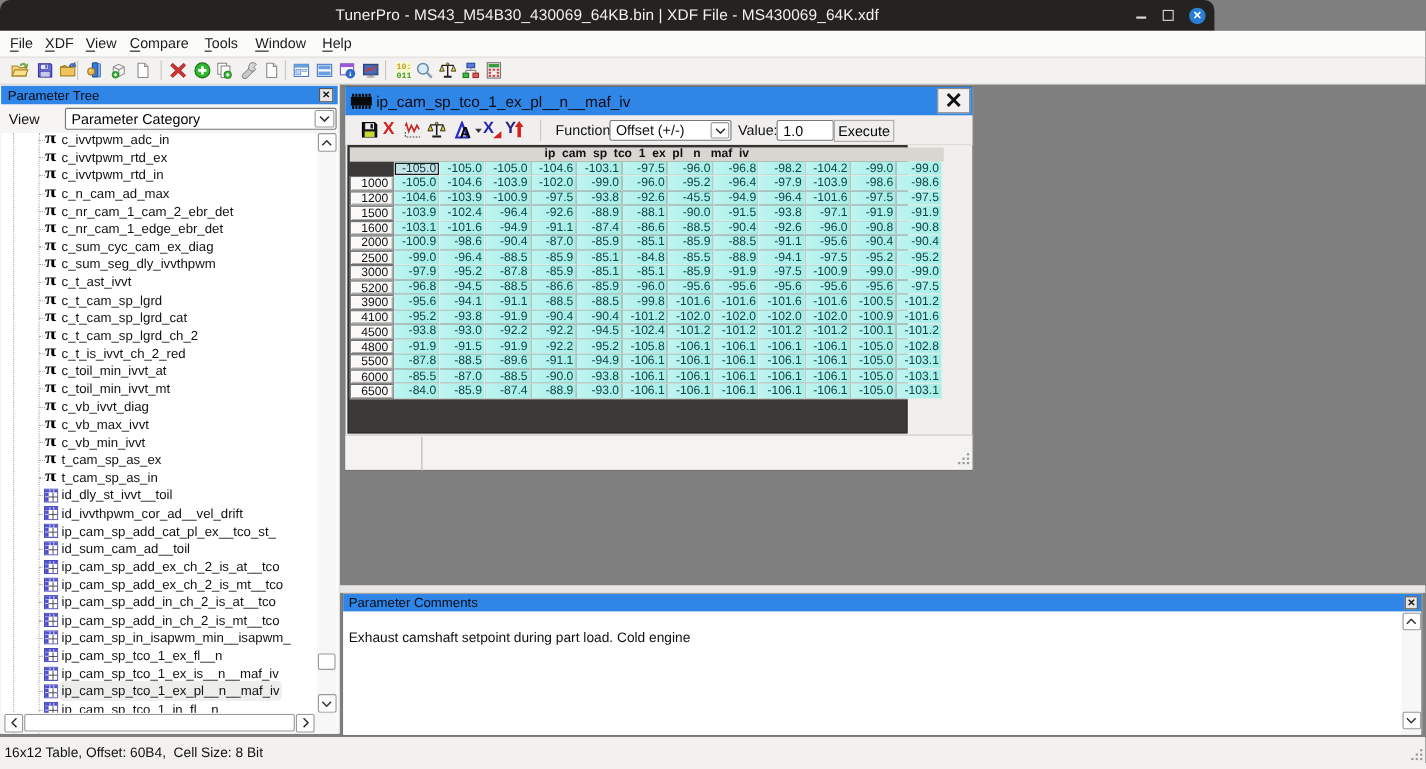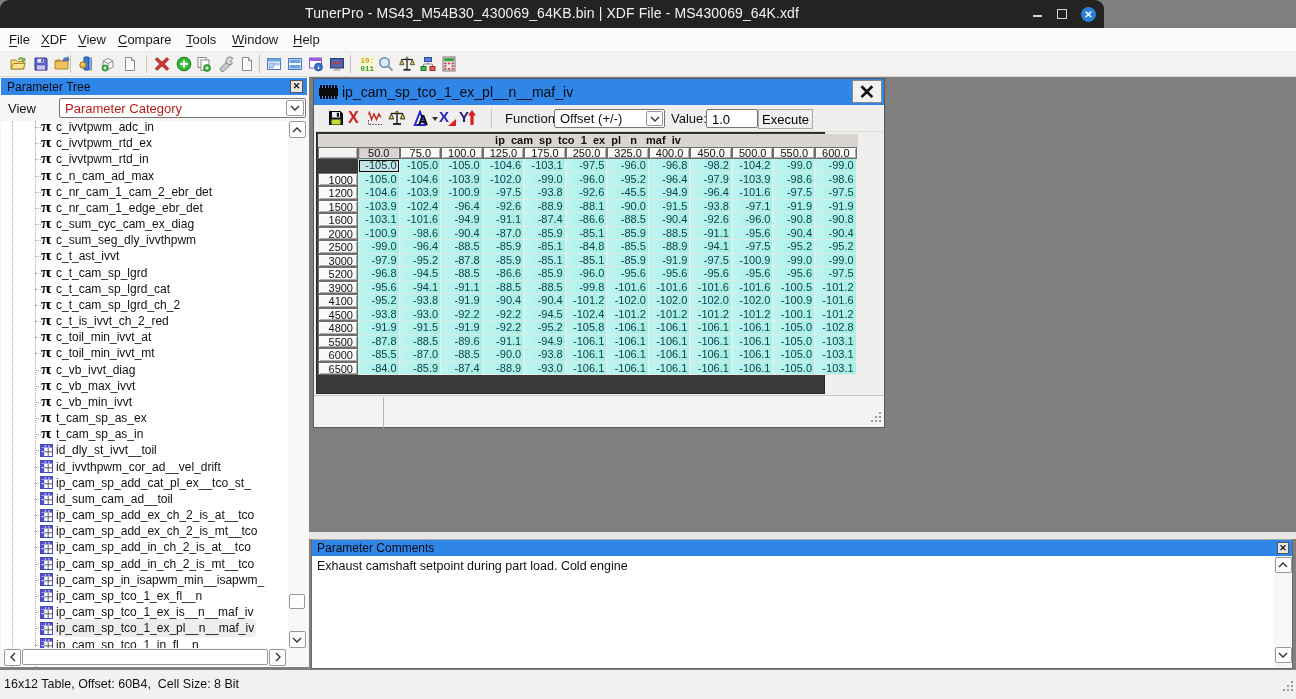--- a/index.html
+++ b/index.html
@@ -27,21 +27,21 @@
 
 
 #leftpanel { position:absolute; left:0; top:77px; width:309px; height:590px; background:#f6f5f4; }
 #pthead { position:absolute; left:1px; top:1px; width:306px; height:17px; background:#2f86e6; color:#0a0a14; font-size:12px; }
 #pthead .t { position:absolute; left:6px; top:2px; }
 #pthead .x { position:absolute; right:4px; top:2px; width:13px; height:13px; background:#e8e6e4; border:1px solid #555;
   font-size:9px; line-height:11px; text-align:center; font-weight:bold; color:#111; }
 #viewrow { position:absolute; left:1px; top:18px; width:306px; height:26px; background:#f6f5f4; }
 #viewrow .vl { position:absolute; left:7px; top:6px; font-size:13px; color:#111; }
 #viewrow .combo { position:absolute; left:58px; top:3px; width:247px; height:20px; background:#fff; border:1px solid #777; border-radius:2px; }
-#viewrow .combo .ct { position:absolute; left:5px; top:2px; font-size:13px; color:#b91c1c; }
+#viewrow .combo .ct { position:absolute; left:5px; top:2px; font-size:13px; color:#000000; }
 #viewrow .combo .ca { position:absolute; right:1px; top:1px; width:18px; height:16px; background:#fdfdfd; border:1px solid #999; border-radius:2px; }
 .chev { position:absolute; left:50%; top:50%; transform:translate(-50%,-50%); }
 
 #treewrap { position:absolute; left:1px; top:44px; width:306px; height:546px; background:#fff; overflow:hidden; }
 #tree { position:absolute; left:0; top:-2px; width:288px; }
 .vline1 { position:absolute; left:11px; top:0; bottom:0; width:0; border-left:1px dotted #aaa; }
 .vline2 { position:absolute; left:34px; top:0; bottom:0; width:0; border-left:1px dotted #aaa; }
 .trow { position:relative; height:16.18px; white-space:nowrap; }
 .trow .dash { position:absolute; left:34px; top:8px; width:6px; border-top:1px dotted #aaa; }
 .trow .pi { position:absolute; left:40px; top:0px; width:13px; font:bold 15px/15px "Liberation Serif"; color:#000;
@@ -104,21 +104,21 @@
 .grip i { position:absolute; width:2px; height:2px; background:#9a9894; }
 
 
 #csplit { position:absolute; left:0px; top:455px; width:987px; height:7px; background:#e8e7e6; }
 #comments { position:absolute; left:2px; top:462px; width:982px; height:130px; background:#fff; border:1px solid #6a6a6a; border-top:1px solid #a8a8a8; }
 #chead { position:absolute; left:0; top:0; width:980px; height:16px; background:#2f86e6; font-size:12px; color:#0a0a14;padding-left:24px; }
 #chead .t { position:absolute; left:5px; top:1px; }
 #chead .x { position:absolute; right:3px; top:2px; width:12px; height:12px; background:#e8e6e4; border:1px solid #555;
   font-size:9px; line-height:10px; text-align:center; font-weight:bold; color:#111; }
 #cbody { position:absolute; left:0; top:16px; width:962px; height:112px; background:#fff; }
-#cbody .txt { position:absolute; left:5px; top:3px; font-size:12.5px; color:#111; }
+#cbody .txt { position:absolute; left:5px; top:17px; font-size:12.5px; color:#111; }
 #csb { position:absolute; left:962px; top:16px; width:18px; height:112px; background:#f7f7f7; }
 #csb .up { left:0.5px; top:1px; width:17px; height:16px; }
 #csb .dn { left:0.5px; top:91px; width:17px; height:16px; }
 
 
 #statusbar { position:absolute; left:0; top:670px; width:1296px; height:29px; background:#f2f1ef; }
 #statusbar .t { position:absolute; left:4px; top:7px; font-size:12.5px; color:#111; }
 </style></head>
 <body>
 <div id="titlebar">
@@ -668,35 +668,20 @@
             </svg>
           </span>
         </div>
       <span class="lbl" style="left:357px">Value:</span>
       <input class="inp" value="1.0" style="">
       <div class="exec">Execute</div>
     </div>
     <div id="tablearea">
       <div id="paramrow">ip&nbsp;&nbsp;cam&nbsp;&nbsp;sp&nbsp;&nbsp;tco&nbsp;&nbsp;1&nbsp;&nbsp;ex&nbsp;&nbsp;pl&nbsp;&nbsp;&nbsp;n&nbsp;&nbsp;&nbsp;maf&nbsp;&nbsp;iv</div>
       <div id="grid">
-<div class="grow hdr">
-            <div class="hc corner"></div>
-            <div class="hc pressed">50.0</div>
-            <div class="hc">75.0</div>
-            <div class="hc">100.0</div>
-            <div class="hc">125.0</div>
-            <div class="hc">175.0</div>
-            <div class="hc">250.0</div>
-            <div class="hc">325.0</div>
-            <div class="hc">400.0</div>
-            <div class="hc">450.0</div>
-            <div class="hc">500.0</div>
-            <div class="hc">550.0</div>
-            <div class="hc">600.0</div>
-          </div>
 <div class="grow">
             <div class="rh pressed2">600</div>
             <div class="dc selcell">-105.0</div>
             <div class="dc">-105.0</div>
             <div class="dc">-105.0</div>
             <div class="dc">-104.6</div>
             <div class="dc">-103.1</div>
             <div class="dc">-97.5</div>
             <div class="dc">-96.0</div>
             <div class="dc">-96.8</div>

